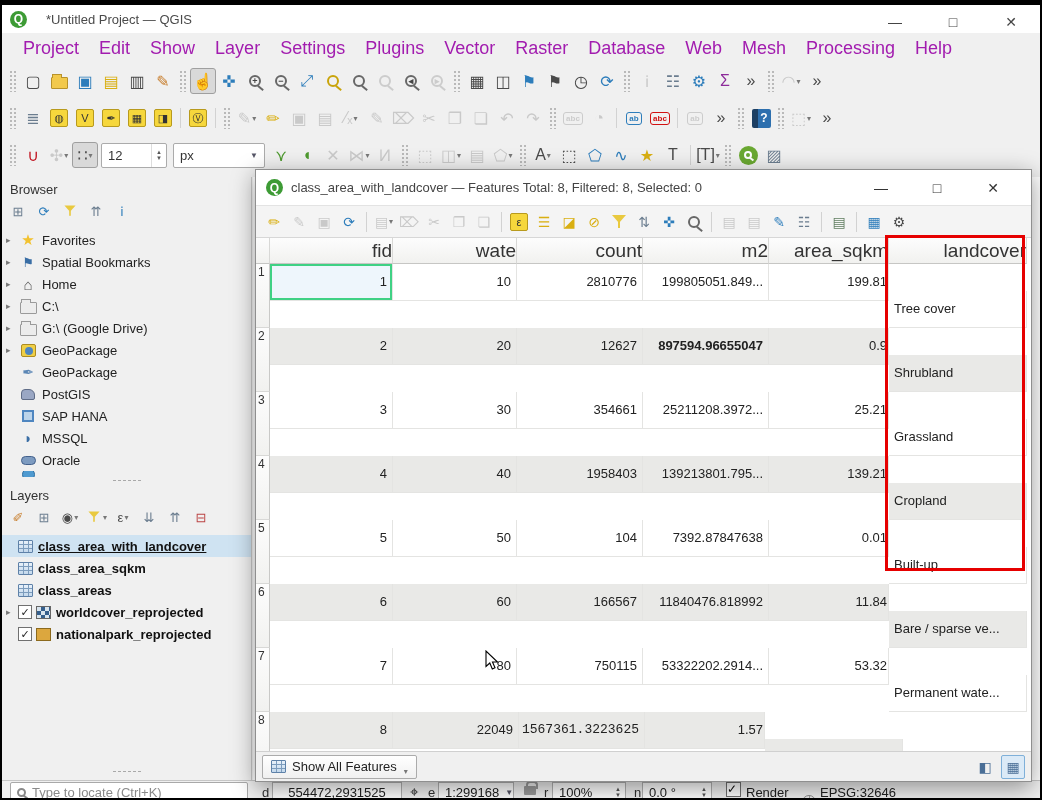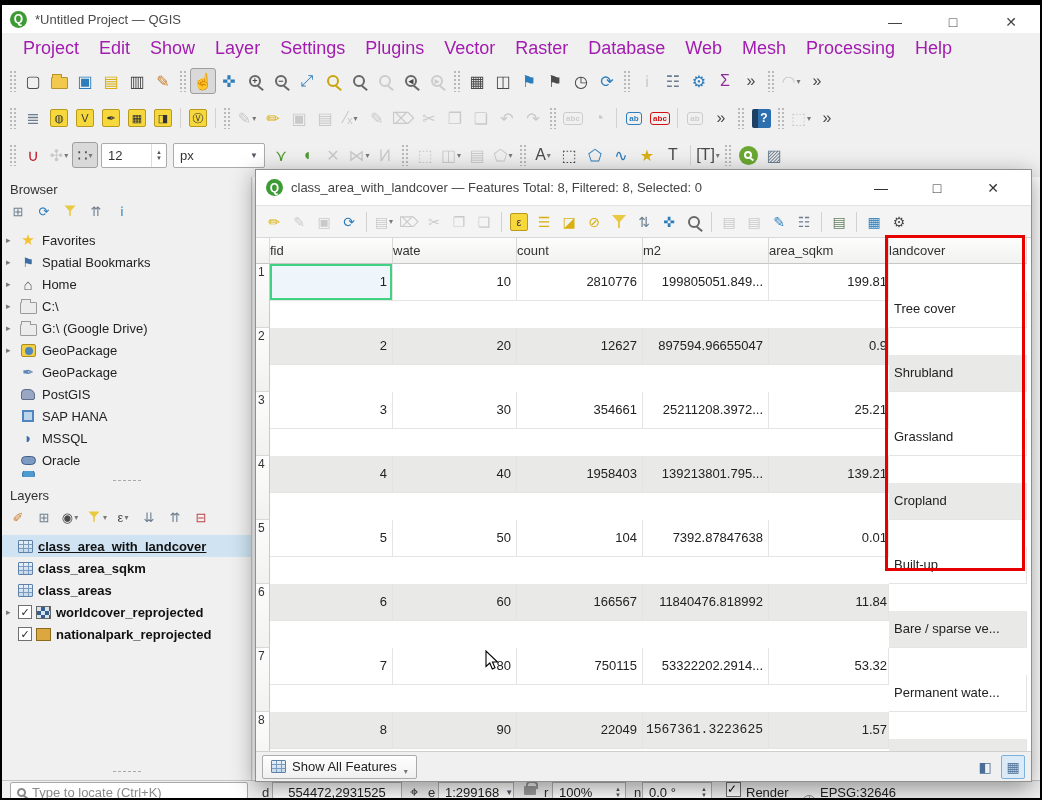--- a/index.html
+++ b/index.html
@@ -6,21 +6,21 @@
   body { background:#888; font-family:"Liberation Sans", sans-serif; }
   .app { position:relative; width:1042px; height:800px; background:#f0f0f0;
          border:2px solid #000; border-top-width:5px; overflow:hidden;
          font-family:"Liberation Sans", sans-serif; }
 
   
   .titlebar { height:28px; background:#fff; display:flex; align-items:center; padding-left:8px; }
   .qlogo { width:17px; height:17px; border-radius:50%; background:#3d9b35; color:#fff;
            font-weight:bold; font-size:12px; display:flex; align-items:center; justify-content:center; }
   .qlogo::after { content:""; position:absolute; }
-  .titlebar .wtitle { margin-left:8px; font-size:13px; color:#4a4a4a; }
+  .titlebar .wtitle { margin-left:19px; font-size:13px; color:#4a4a4a; }
   .wctrls { position:absolute; right:0; top:5px; height:26px; display:flex; }
   .wbtn { width:58px; text-align:center; font-size:14px; color:#444; line-height:24px; }
 
   
   .menubar { height:30px; display:flex; align-items:center; padding-left:12px; gap:2px;
              background:#f0f0f0; }
   .menu-item { padding:4px 9px; font-size:18px; color:#a21caf; }
 
   
   .tbrow { display:flex; align-items:center; padding-left:4px; background:#f0f0f0; }
@@ -131,21 +131,21 @@
                   border-bottom:1px solid #e3e3e3; position:relative; }
   .dlg-title { margin-left:8px; font-size:13px; color:#444; }
   .dlg-ctrls { position:absolute; right:10px; top:4px; display:flex; }
   .dlg-btn { width:56px; text-align:center; font-size:14px; color:#333; line-height:28px; }
   .dlg-toolbar { height:32px; display:flex; align-items:center; padding-left:6px; gap:1px;
                  background:#f4f4f4; border-bottom:1px solid #d7d7d7; }
   .dlg-toolbar .tb { min-width:24px; height:24px; font-size:14px; }
   .tablewrap { position:absolute; left:0; top:68px; right:0; bottom:30px; background:#fff; overflow:hidden; }
   .trow { display:flex; }
   .hcell { background:linear-gradient(#fdfdfd,#f1f1ef); border-right:1px solid #d8d8d6;
-           border-bottom:1px solid #c6c6c4; font-size:13px; color:#333; text-align:left;
+           border-bottom:1px solid #c6c6c4; font-size:19px; color:#333; text-align:right;
            height:26px; line-height:25px; }
   .rnum { background:linear-gradient(#fdfdfd,#f1f1ef); border-right:1px solid #c9c9c7;
           border-bottom:1px solid #d8d8d6; font-size:12px; color:#333; padding:1px 0 0 2px; }
   .dcell { font-size:13px; color:#222; border-right:1px solid #e4e4e2; border-bottom:1px solid #e4e4e2;
            height:37px; line-height:36px; overflow:hidden; white-space:nowrap; }
   .dcell.num { text-align:right; padding-right:5px; }
   .dcell.tight { padding-right:1px; }
   .dcell.txt { text-align:left; padding-left:5px;margin-top:27px; }
   .gray-row .dcell { background:#e9e9e7; }
   .selcell { box-shadow:inset 0 0 0 2px #3fd184; background:#eef6fc !important; }
@@ -788,21 +788,21 @@
             <div class="dcell num" style="width: 126px;">2810776</div>
             <div class="dcell num" style="width: 126px;">199805051.849...</div>
             <div class="dcell num tight" style="width: 120px;">199.81</div>
             <div class="dcell txt" style="width: 138px;">Tree cover</div>
           </div>
           <div class="trow gray-row">
             <div class="rnum" style="width: 14px;">2</div>
             <div class="dcell num" style="width: 123px;">2</div>
             <div class="dcell num" style="width: 124px;">20</div>
             <div class="dcell num" style="width: 126px;">12627</div>
-            <div class="dcell num" style="width: 126px;">897594.96655047</div>
+            <div class="dcell num" style="width: 126px; font-weight: bold;">897594.96655047</div>
             <div class="dcell num tight" style="width: 120px;">0.9</div>
             <div class="dcell txt" style="width: 138px;">Shrubland</div>
           </div>
           <div class="trow">
             <div class="rnum" style="width: 14px;">3</div>
             <div class="dcell num" style="width: 123px;">3</div>
             <div class="dcell num" style="width: 124px;">30</div>
             <div class="dcell num" style="width: 126px;">354661</div>
             <div class="dcell num" style="width: 126px;">25211208.3972...</div>
             <div class="dcell num tight" style="width: 120px;">25.21</div>
@@ -840,21 +840,20 @@
             <div class="dcell num" style="width: 123px;">7</div>
             <div class="dcell num" style="width: 124px;">80</div>
             <div class="dcell num" style="width: 126px;">750115</div>
             <div class="dcell num" style="width: 126px;">53322202.2914...</div>
             <div class="dcell num tight" style="width: 120px;">53.32</div>
             <div class="dcell txt" style="width: 138px;">Permanent wate...</div>
           </div>
           <div class="trow gray-row">
             <div class="rnum" style="width: 14px;">8</div>
             <div class="dcell num" style="width: 123px;">8</div>
-            <div class="dcell num" style="width: 124px;">90</div>
             <div class="dcell num" style="width: 126px;">22049</div>
             <div class="dcell num" style="width: 126px; font-family: Liberation Mono, monospace;">1567361.3223625</div>
             <div class="dcell num tight" style="width: 120px;">1.57</div>
             <div class="dcell txt" style="width: 138px; text-align: right;">Herbaceous we...</div>
           </div>
         </div>
     </div>
     <div class="dlg-footer">
       <div class="saf-btn">
         <span class="i-table"></span>

